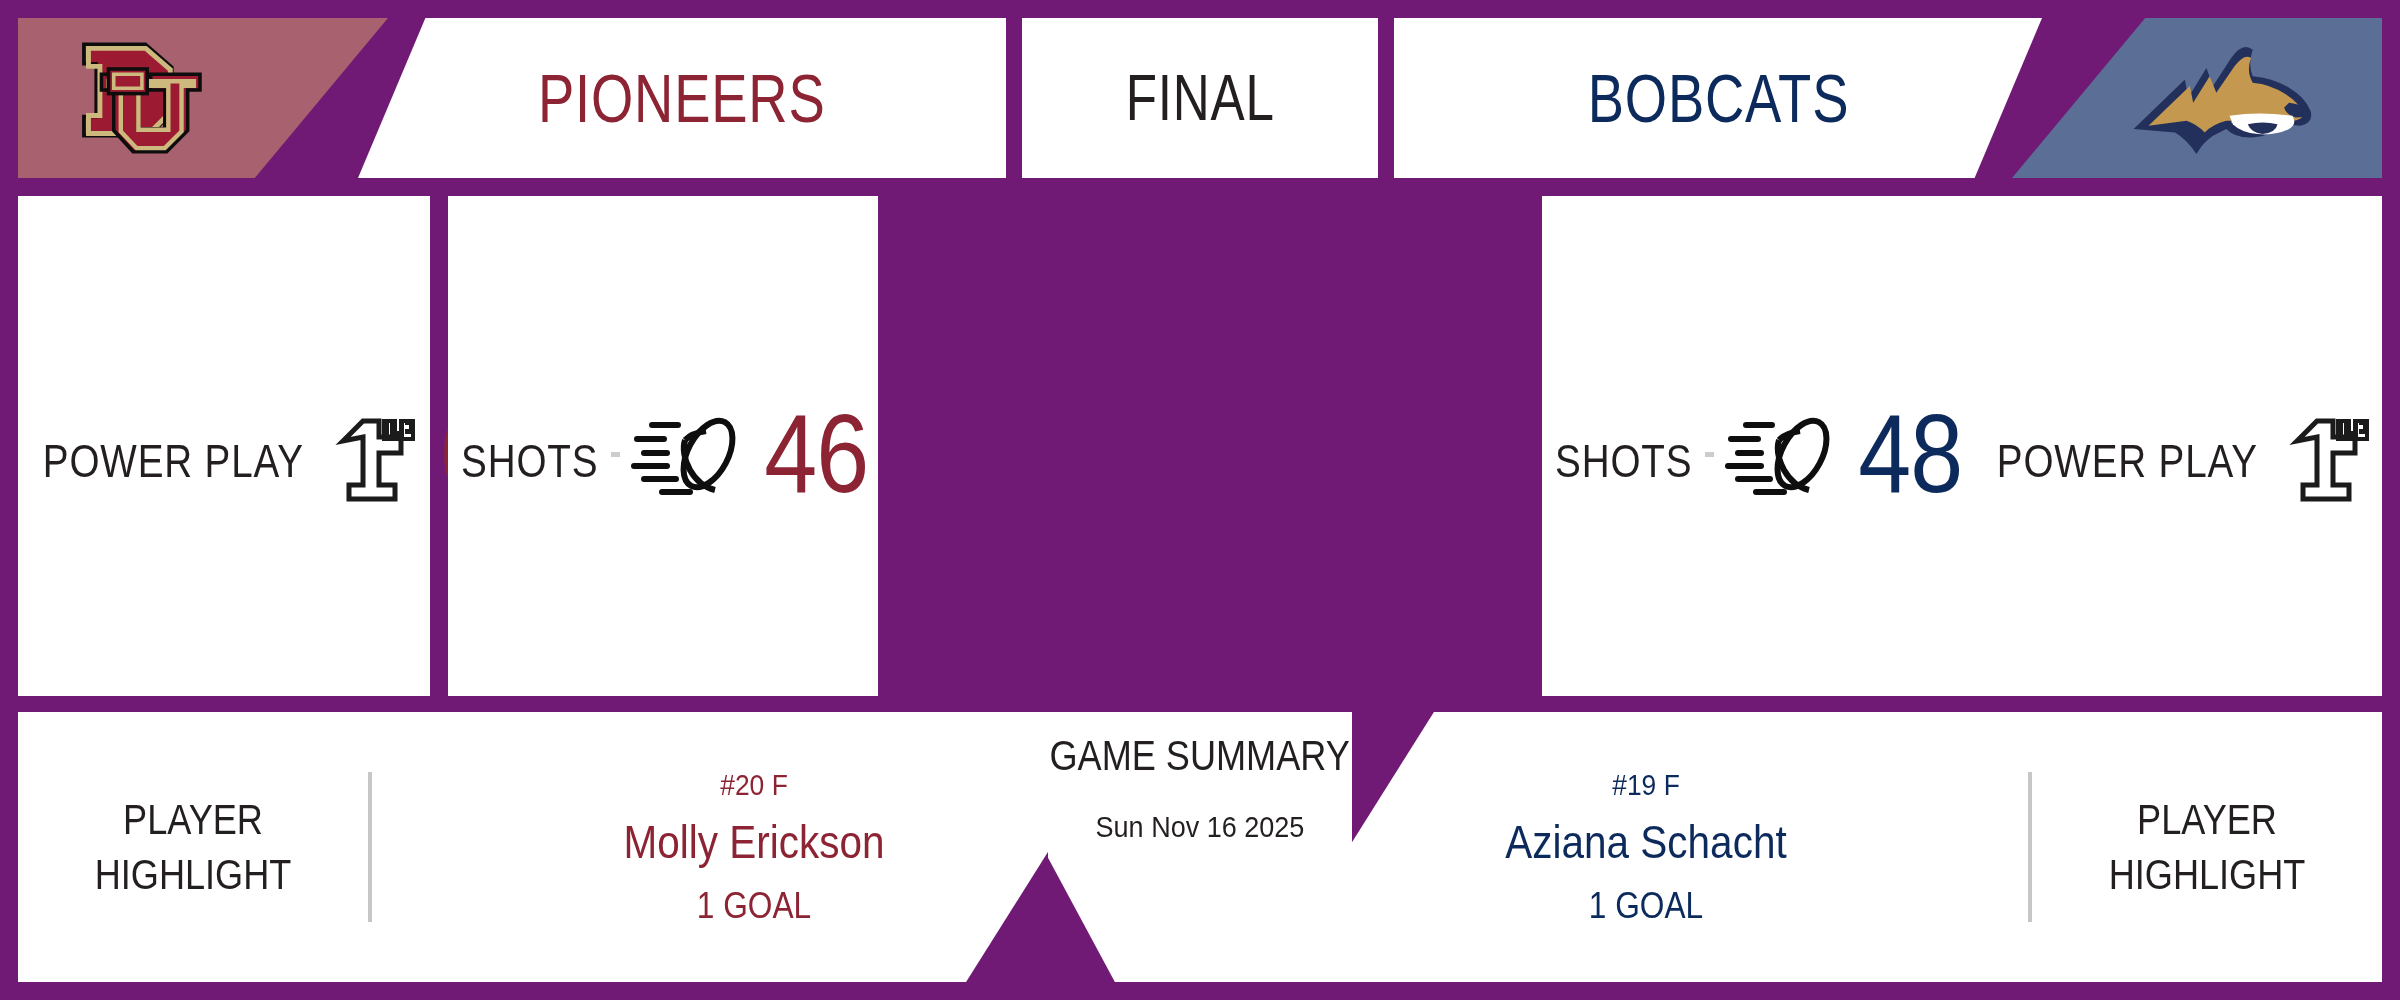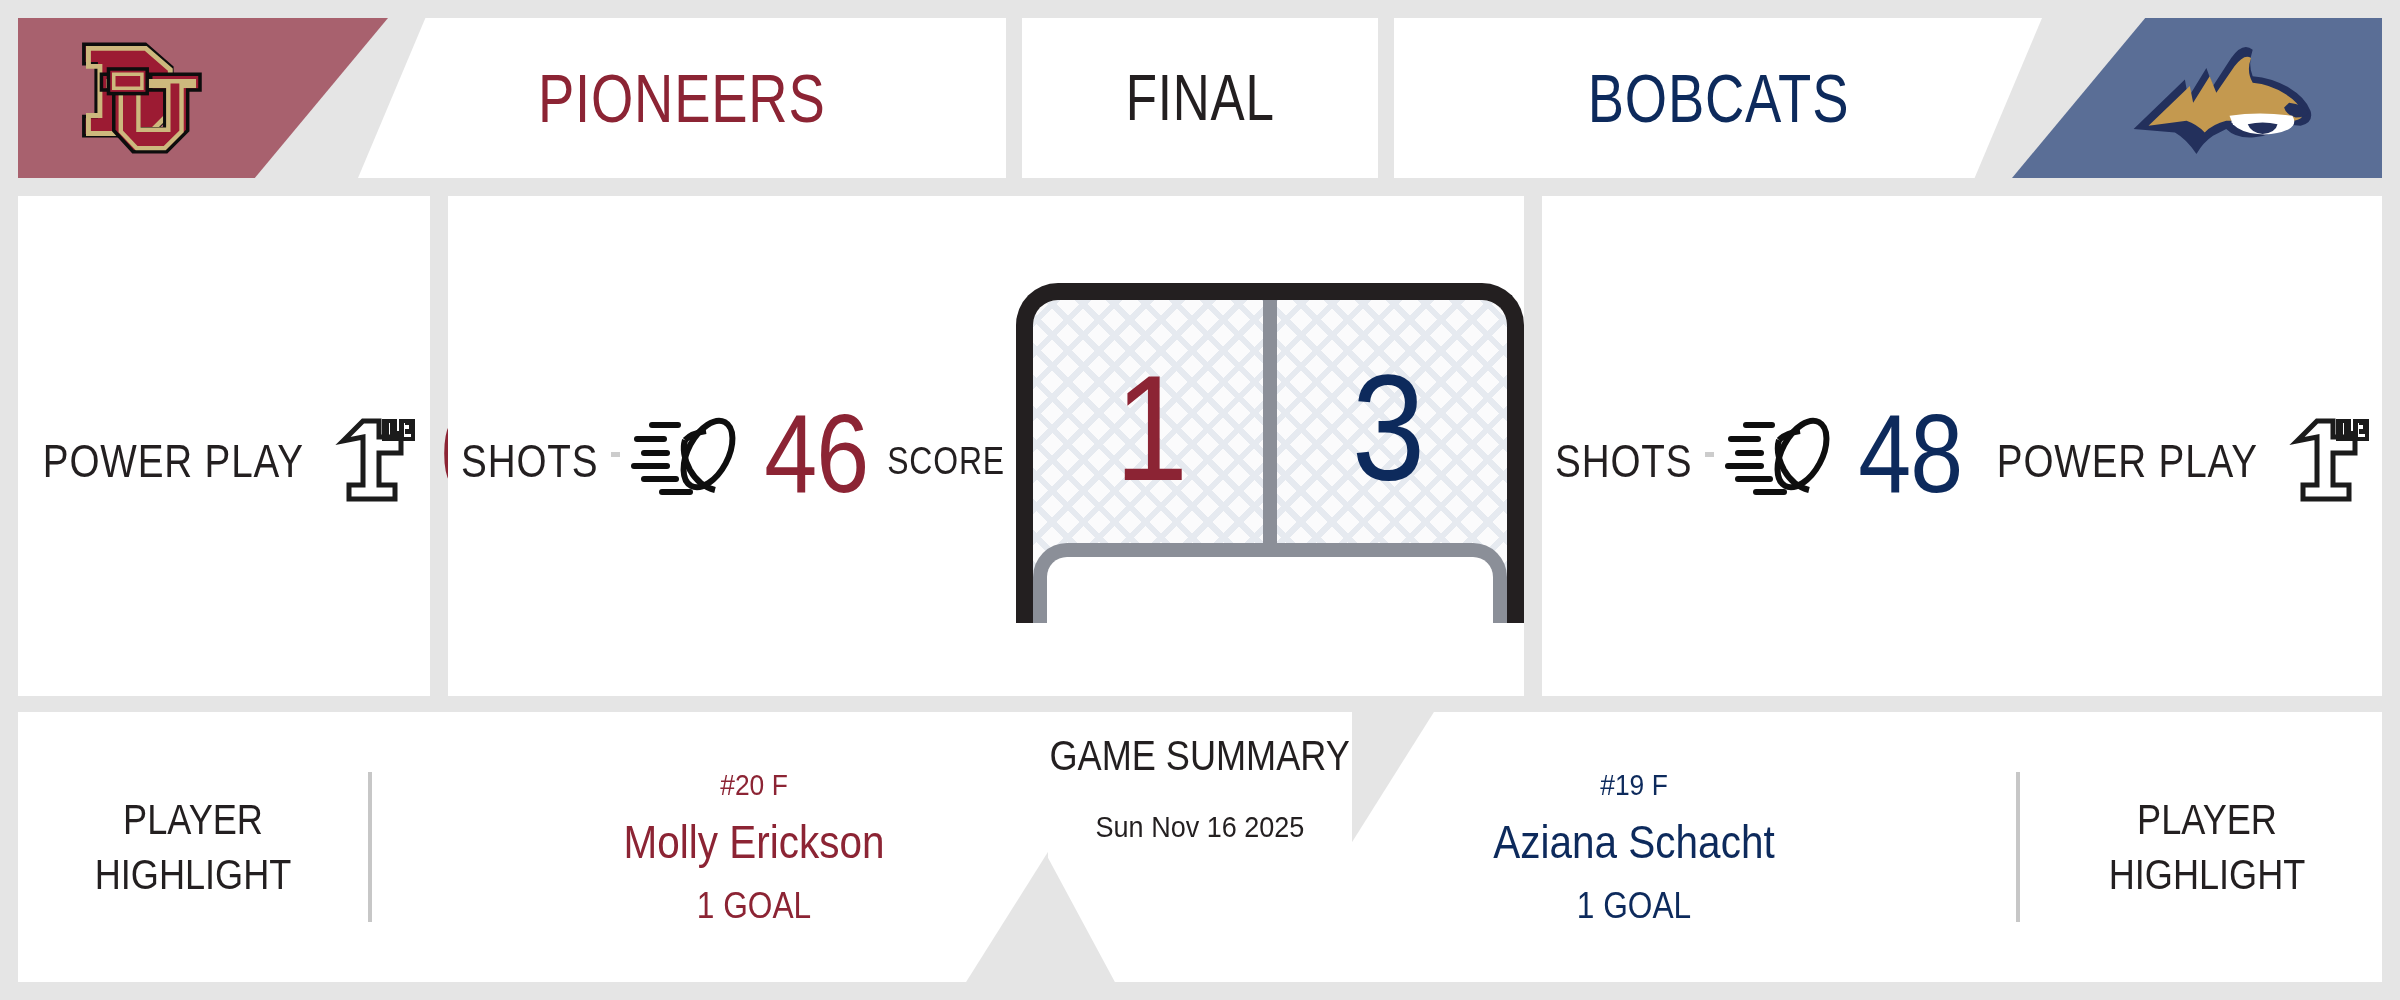--- a/index.html
+++ b/index.html
@@ -6,21 +6,21 @@
   * { margin:0; padding:0; box-sizing:border-box; }
   html,body{
     width:2400px; height:1000px;
     font-family:"Liberation Sans", sans-serif;
     background:#cccccc;
     overflow:hidden;
   }
   #board{
     position:relative;
     width:2400px; height:1000px;
-    background:#e5e5e5;
+    background:#701a75;
   }
 
   
   .card{
     position:absolute;
     background:#ffffff;
   }
 
   
   .hdr-logo-left{
@@ -139,21 +139,21 @@
   
   .foot{ top:712px; height:270px; }
   .foot-left{
     left:18px; width:1118px;
     clip-path:polygon(0 0, 100% 0, 84.8% 100%, 0 100%);
     display:flex; align-items:center;
   }
   .foot-right{
     left:1264px; width:1118px;
     clip-path:polygon(15.2% 0, 100% 0, 100% 100%, 0 100%);
-    display:flex; align-items:center;gap:12px;
+    display:flex; align-items:center;
   }
   .foot-center{
     left:1064px; width:272px;
     clip-path:polygon(0 0, 100% 0, 100% 54%, 78% 100%, 22% 100%, 0 54%);
     display:flex; flex-direction:column; align-items:center;
     justify-content:flex-start; padding-top:20px;
   }
   .foot-center-wide{
     left:1048px; width:304px;
   }
@@ -268,33 +268,20 @@
         <g fill="none" stroke="#0e0e0e" stroke-width="6">
           <ellipse cx="88" cy="40" rx="20" ry="36" transform="rotate(28 88 40)"></ellipse>
           <path d="M65 26 Q61 39 70 56 Q79 72 95 76"></path>
           <path d="M65 26 Q72 19 86 17"></path>
         </g>
       </svg>
     </div>
     <div class="stat-value crimson">46</div>
   </div>
 
-  <div class="card stat stat-score">
-    <div class="stat-title small">SCORE</div>
-    <div class="net-wrap">
-      <div class="net-mesh"></div>
-      <div class="net-center-post"></div>
-      <div class="net-inner-bar"></div>
-      <div class="net-frame"></div>
-      <div class="net-scores">
-        <div class="home">1</div>
-        <div class="away">3</div>
-      </div>
-    </div>
-  </div>
 
   <div class="card stat stat-sh-right">
     <div class="stat-title">SHOTS</div>
     <div class="stat-rule"></div>
     <div class="stat-icon">
       <svg width="135" height="90" viewBox="0 0 135 90">
         <g stroke="#0e0e0e" stroke-width="6" stroke-linecap="round">
           <line x1="32" y1="11" x2="58" y2="11"></line>
           <line x1="17" y1="25" x2="44" y2="25"></line>
           <line x1="24" y1="39" x2="47" y2="39"></line>

